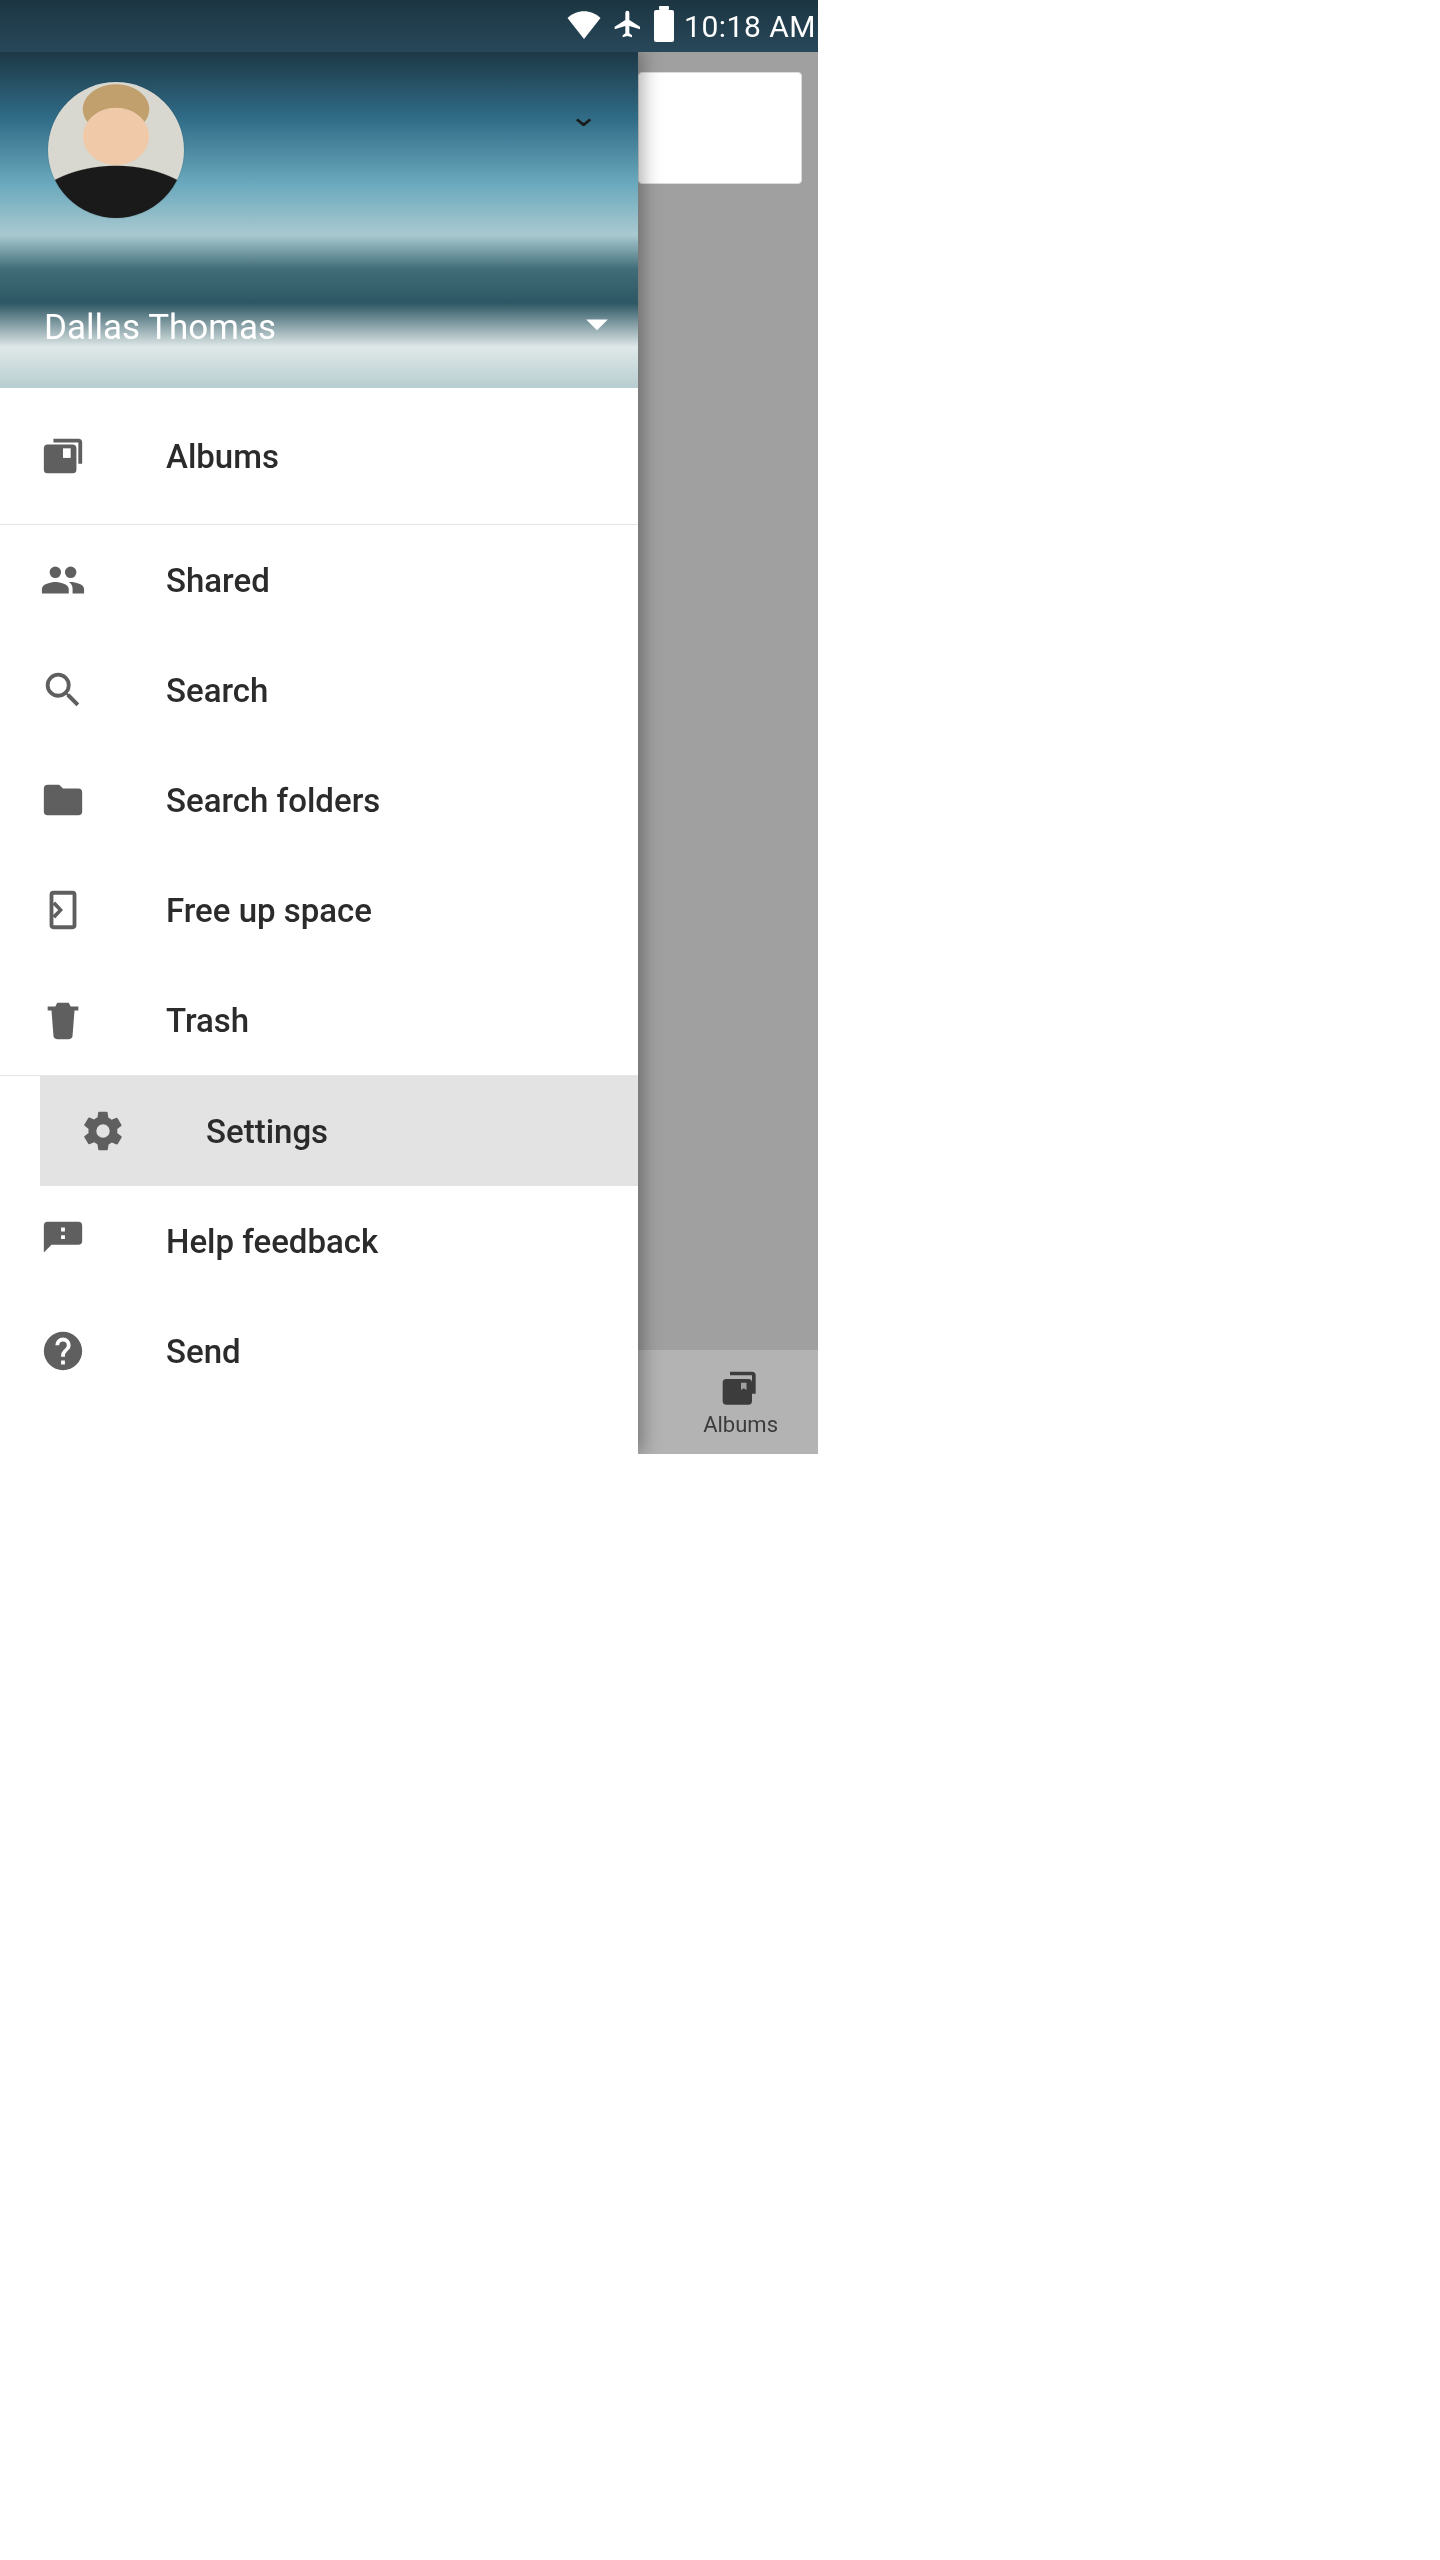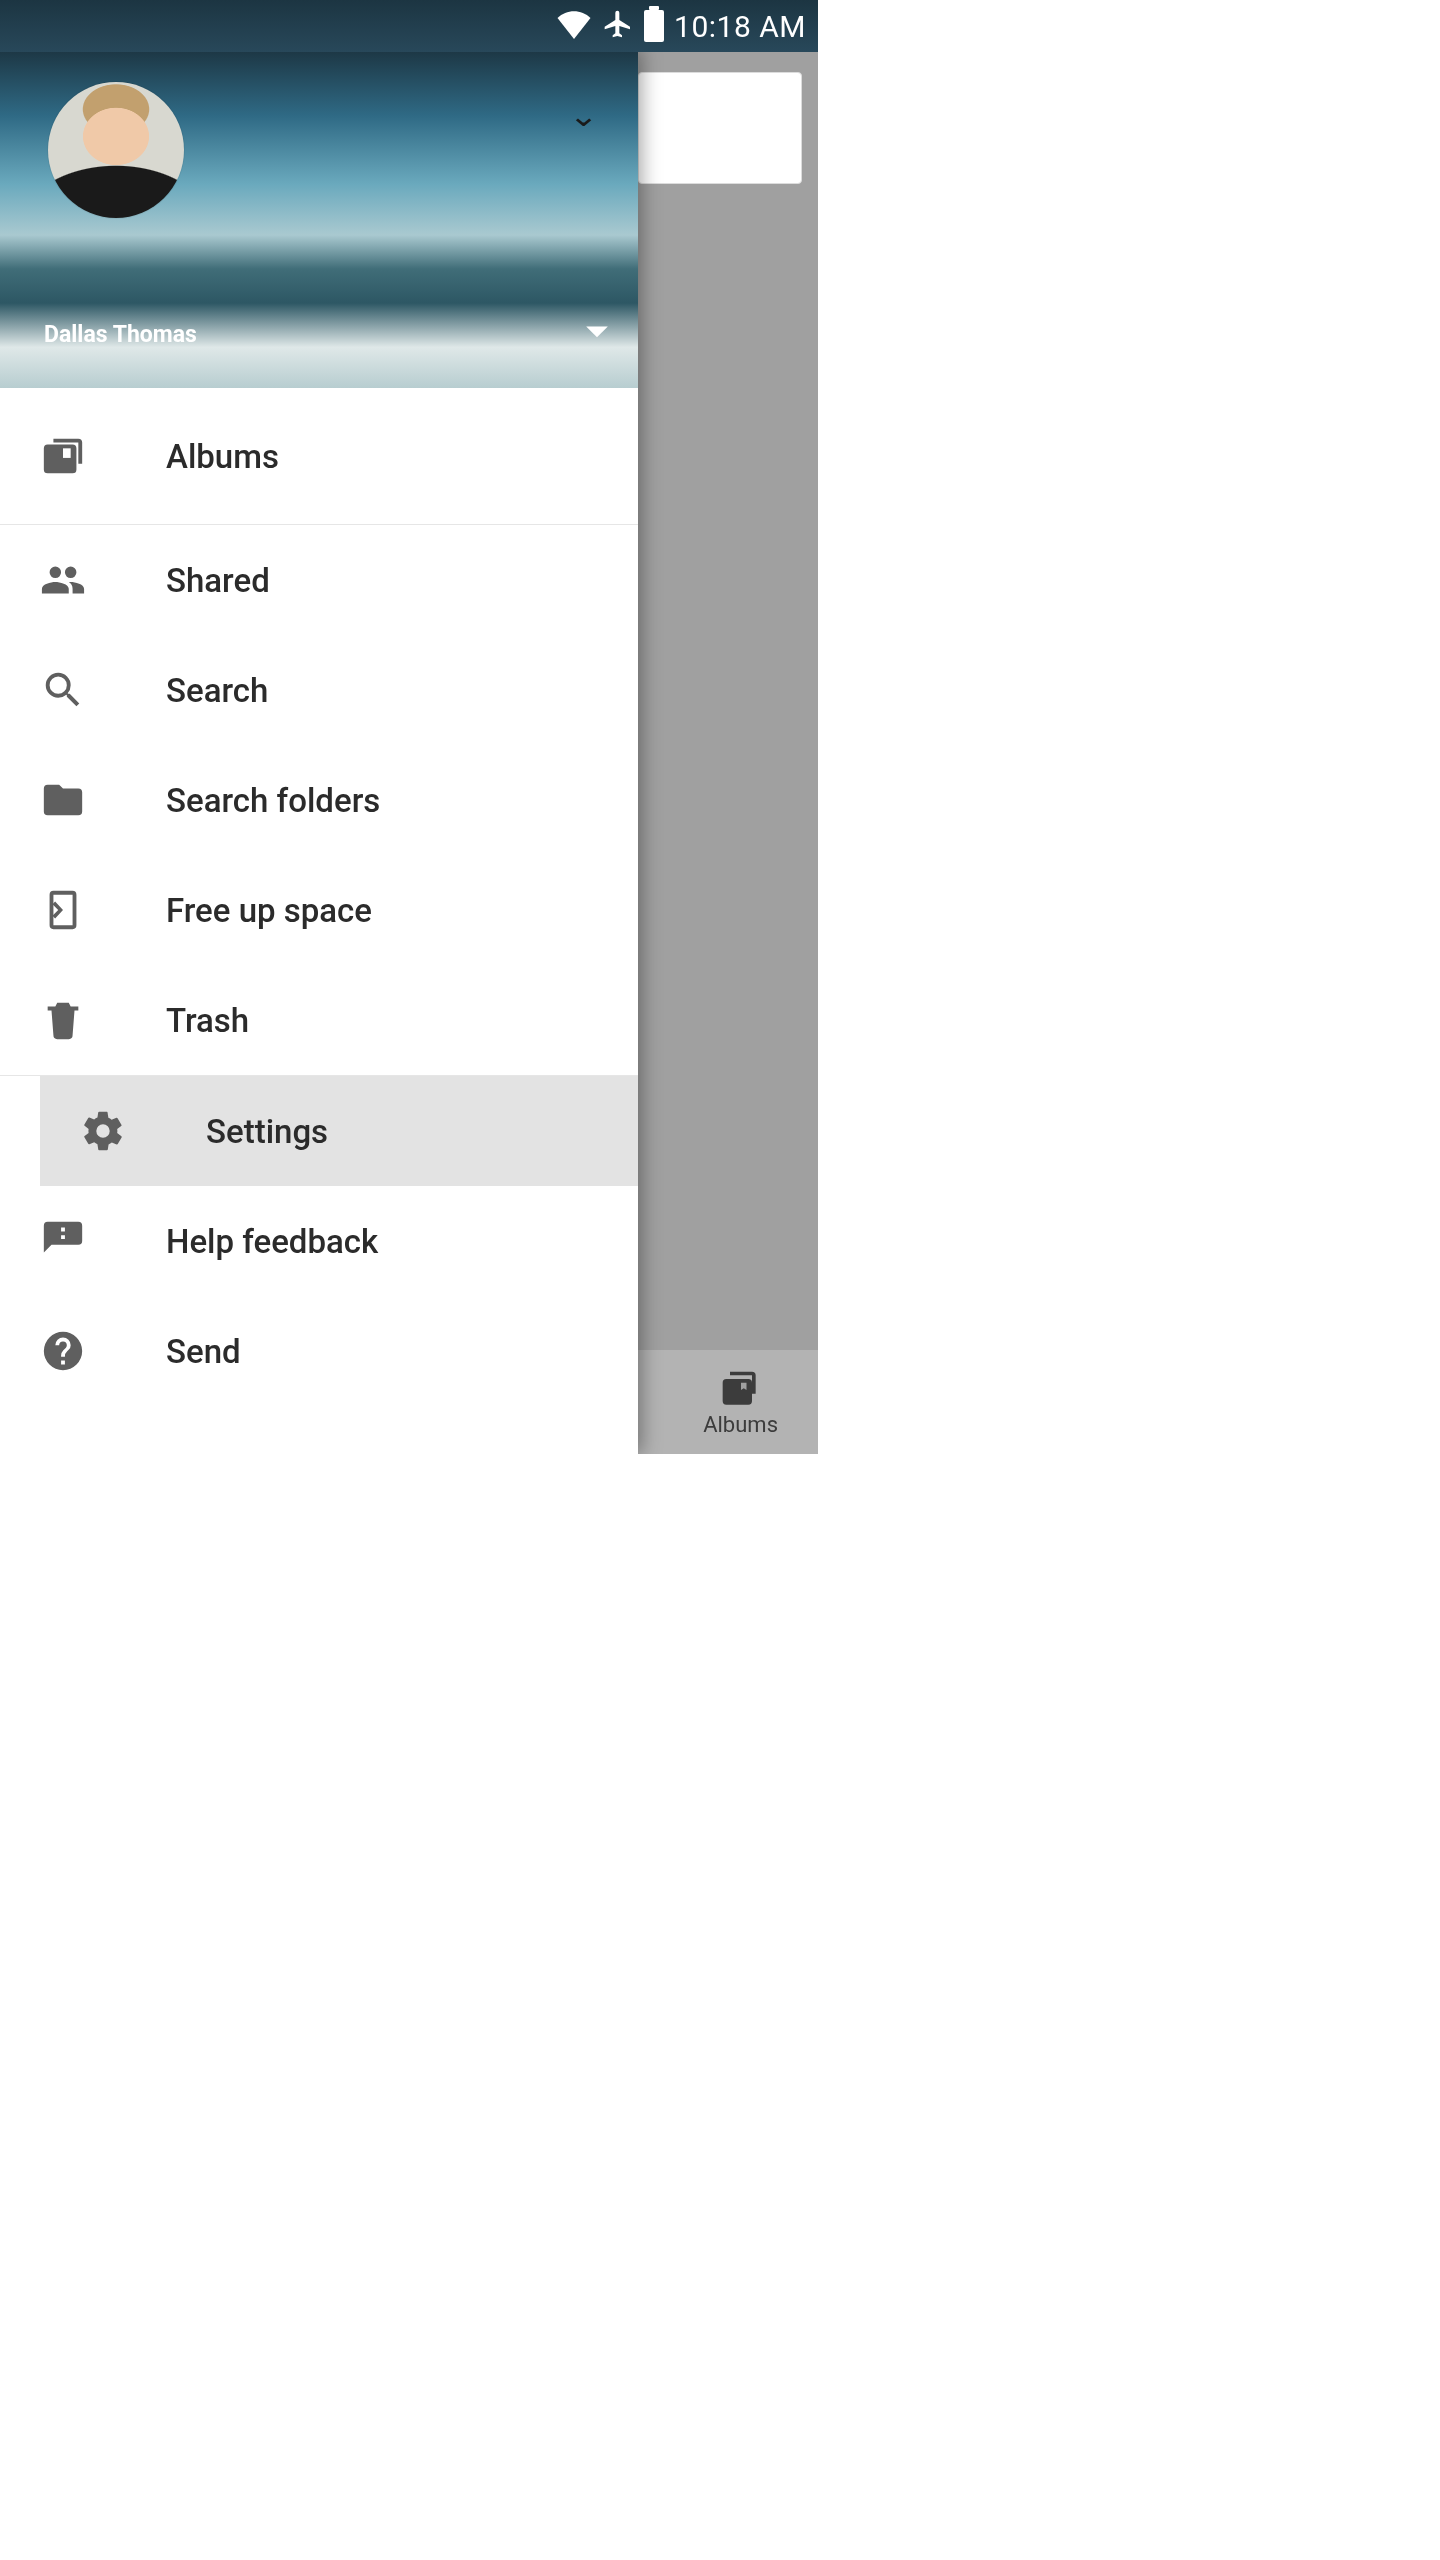--- a/index.html
+++ b/index.html
@@ -34,21 +34,21 @@
   }
   .bottom-nav-item .icon-wrap { width: 44px; height: 44px; display:flex; align-items:center; justify-content:center; }
   .bottom-nav-item svg { width: 44px; height: 44px; }
   .bottom-nav-item span { font-size: 22px; margin-top: 0; }
 
   
   .status-bar {
     position: absolute; top: 0; left: 0; right: 0; height: 52px;
     background: linear-gradient(#1c3542, #28485a);
     display: flex; justify-content: flex-end; align-items: center;
-    gap: 10px; padding: 0 12px;
+    gap: 10px; padding: 0 2px;
     color: #fff;
     z-index: 50;
   }
   .status-bar .clock { font-size: 30px; letter-spacing: 0.5px; }
   .status-bar svg { fill: #fff; }
   .sb-wifi { width: 36px; height: 30px; }
   .sb-plane { width: 32px; height: 32px; }
   .sb-batt { width: 20px; height: 32px; background:#fff; border-radius:2px; position:relative; }
   .sb-batt::before{content:"";position:absolute;top:-4px;left:5px;width:10px;height:4px;background:#fff;border-radius:1px;}
 
@@ -83,21 +83,21 @@
       radial-gradient(ellipse 60% 52% at 50% 40%, #f0c9a8 0%, #f0c9a8 40%, transparent 41%),
       radial-gradient(ellipse 80% 60% at 50% 20%, #c2a06e 0%, #c2a06e 30%, transparent 31%),
       radial-gradient(ellipse 120% 80% at 50% 110%, #1a1a1a 0%, #1a1a1a 60%, transparent 61%),
       #d8d8d0;
   }
   .account-row {
     position: absolute; left: 44px; right: 28px; bottom: 40px;
     display: flex; justify-content: space-between; align-items: center;
     color: #fff;
   }
-  .account-name { font-size: 23px; font-weight: 700; }
+  .account-name { font-size: 35px; font-weight: 400; }
   .account-caret svg { width: 26px; height: 16px; fill: #fff; }
 
   
   .drawer-list { flex: 1; display: flex; flex-direction: column; }
   .drawer-item {
     height: 110px;
     display: flex; align-items: center;
     padding-left: 38px;
     color: #2b2b2b;
   }

